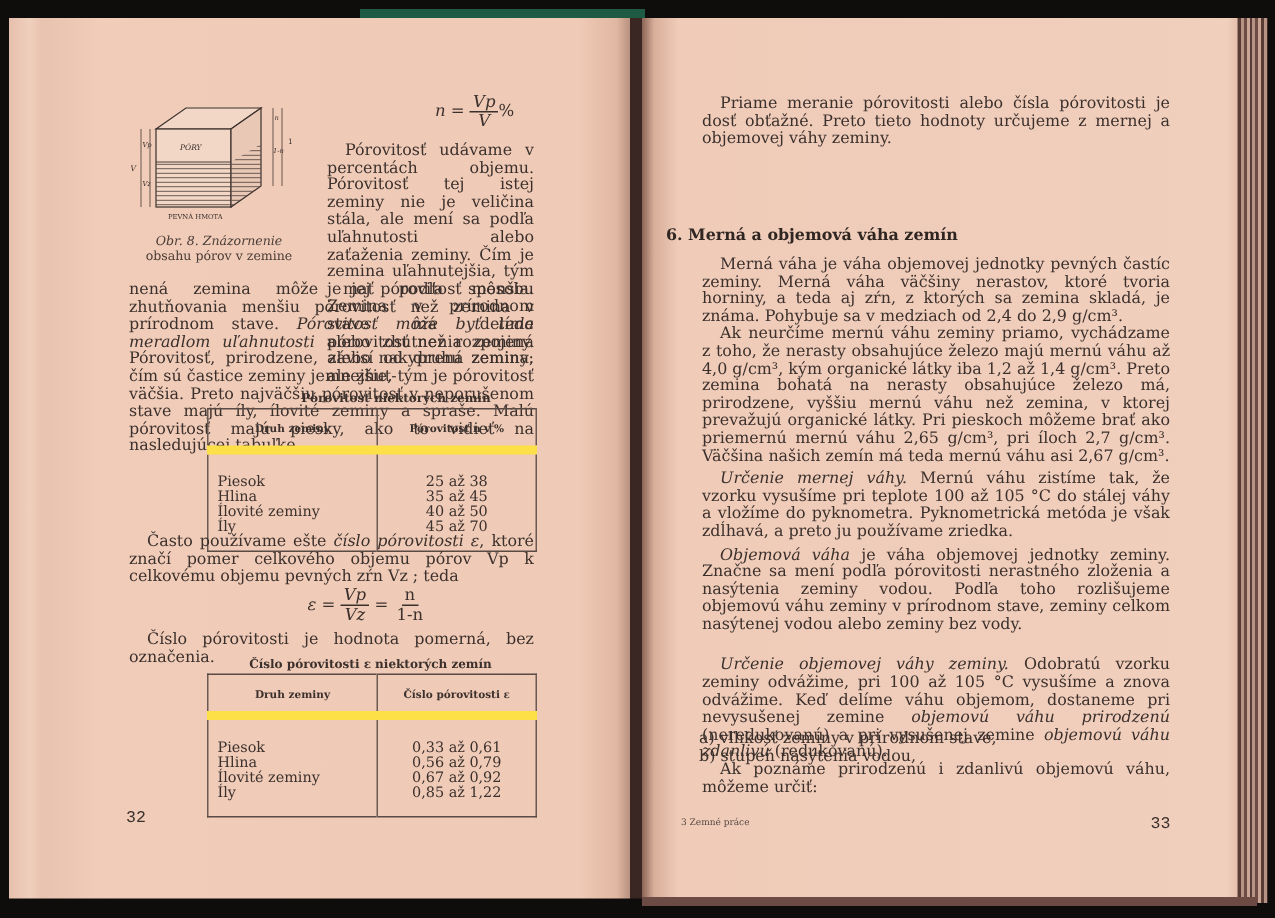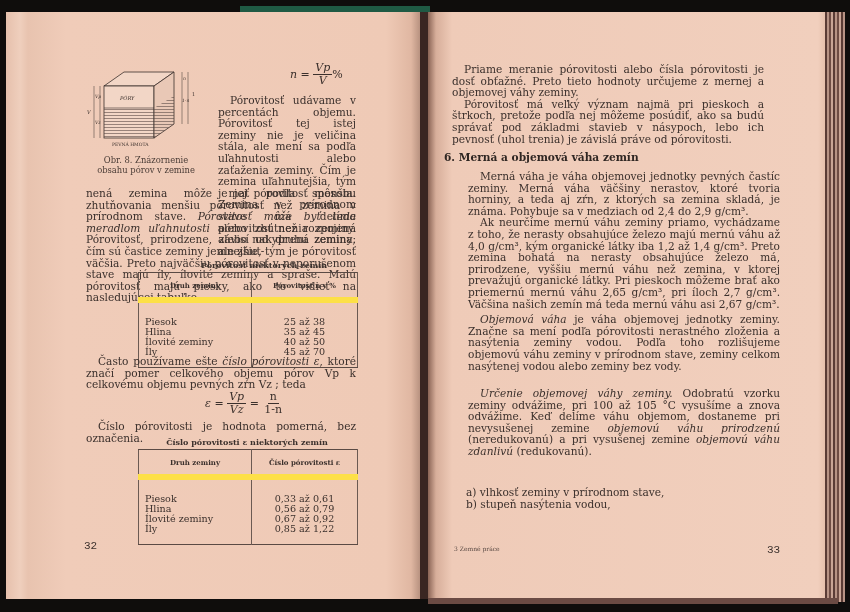--- a/index.html
+++ b/index.html
@@ -67,21 +67,21 @@
   <text x="38" y="34" font-size="5" font-style="italic" fill="#3b302c">PÓRY</text>
   <text x="13" y="32" font-size="4.5" font-style="italic" fill="#3b302c">Vp</text>
   <text x="13" y="58" font-size="4.5" font-style="italic" fill="#3b302c">Vz</text>
   <text x="5" y="48" font-size="5" font-style="italic" fill="#3b302c">V</text>
   <text x="101" y="14" font-size="4.5" font-style="italic" fill="#3b302c">n</text>
   <text x="100" y="36" font-size="4.5" font-style="italic" fill="#3b302c">1-n</text>
   <text x="110" y="30" font-size="5" fill="#3b302c">1</text>
   <text x="30" y="80" font-size="4.5" fill="#3b302c">PEVNÁ HMOTA</text>
 </svg>
 <div class="caption" style="left:76px;top:155px;width:140px;">
-  <div style="">Obr. 8. Znázornenie</div>
+  <div style="font-style:italic;">Obr. 8. Znázornenie</div>
   <div>obsahu pórov v zemine</div>
 </div>
 
 <div class="formula" style="left:290px;top:62px;">
   <span>n =</span>
   <span class="frac">
       <span class="num">Vp</span>
       <span class="den">V</span>
     </span><span style="font-style:normal;">%</span>
 </div>
@@ -157,32 +157,33 @@
       <div>0,56 až 0,79</div>
       <div>0,67 až 0,92</div>
       <div>0,85 až 1,22</div>
     </td>
   </tr>
 </tbody>
   </table>
 
 <div class="pno" style="left:84px;top:540px;">32</div>
 
-<div class="txt" style="left:452px;top:64px;width:312px;">
+<div class="txt" style="left:468px;top:64px;width:312px;">
   <p>Priame meranie pórovitosti alebo čísla pórovitosti je dosť obťažné. Preto tieto hodnoty určujeme z mernej a objemovej váhy zeminy.</p>
-  <p>Pórovitosť má veľký význam najmä pri pieskoch a štrkoch, pretože podľa nej môžeme posúdiť, ako sa budú správať pod základmi stavieb v násypoch, lebo ich pevnosť (uhol trenia) je závislá práve od pórovitosti.</p>
 </div>
 
 <div class="heading" style="left:444px;top:151px;">6. Merná a objemová váha zemín</div>
 
 <div class="txt" style="left:468px;top:171px;width:312px;">
   <p>Merná váha je váha objemovej jednotky pevných častíc zeminy. Merná váha väčšiny nerastov, ktoré tvoria horniny, a teda aj zŕn, z ktorých sa zemina skladá, je známa. Pohybuje sa v medziach od 2,4 do 2,9 g/cm³.</p>
   <p>Ak neurčíme mernú váhu zeminy priamo, vychádzame z toho, že nerasty obsahujúce železo majú mernú váhu až 4,0 g/cm³, kým organické látky iba 1,2 až 1,4 g/cm³. Preto zemina bohatá na nerasty obsahujúce železo má, prirodzene, vyššiu mernú váhu než zemina, v ktorej prevažujú organické látky. Pri pieskoch môžeme brať ako priemernú mernú váhu 2,65 g/cm³, pri íloch 2,7 g/cm³. Väčšina našich zemín má teda mernú váhu asi 2,67 g/cm³.</p>
+  <p style="margin-top:4px;"><em>Určenie mernej váhy.</em><span> Mernú váhu zistíme tak, že vzorku vysušíme pri teplote 100 až 105 °C do stálej váhy a vložíme do pyknometra. Pyknometrická metóda je však zdĺhavá, a preto ju používame zriedka.</span></p>
   <p style="margin-top:4px;"><em>Objemová váha</em><span> je váha objemovej jednotky zeminy. Značne sa mení podľa pórovitosti nerastného zloženia a nasýtenia zeminy vodou. Podľa toho rozlišujeme objemovú váhu zeminy v prírodnom stave, zeminy celkom nasýtenej vodou alebo zeminy bez vody.</span></p>
   <p style="margin-top:16px;"><em>Určenie objemovej váhy zeminy.</em><span> Odobratú vzorku zeminy odvážime, pri 100 až 105 °C vysušíme a znova odvážime. Keď delíme váhu objemom, dostaneme pri nevysušenej zemine </span><em>objemovú váhu prirodzenú</em><span> (neredukovanú) a pri vysušenej zemine </span><em>objemovú váhu zdanlivú</em><span> (redukovanú).</span></p>
+  <p>Ak poznáme prirodzenú i zdanlivú objemovú váhu, môžeme určiť:</p>
 </div>
 
 <div class="list" style="left:466px;top:487px;">
   <div>a) vlhkosť zeminy v prírodnom stave,</div>
   <div>b) stupeň nasýtenia vodou,</div>
 </div>
 
 <div class="footer-note" style="left:454px;top:545px;">3 Zemné práce</div>
 <div class="pno" style="left:767px;top:544px;">33</div>
 

